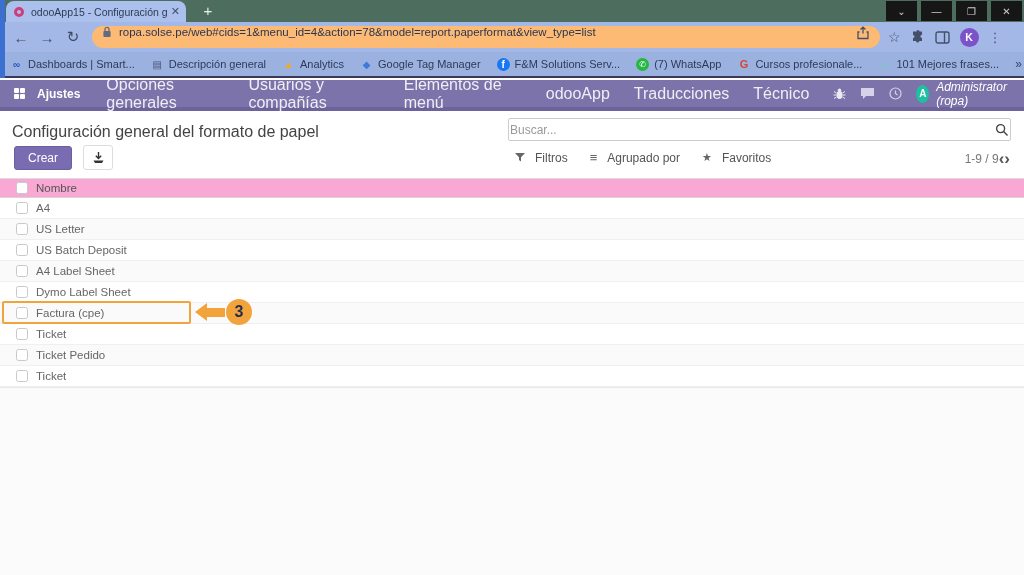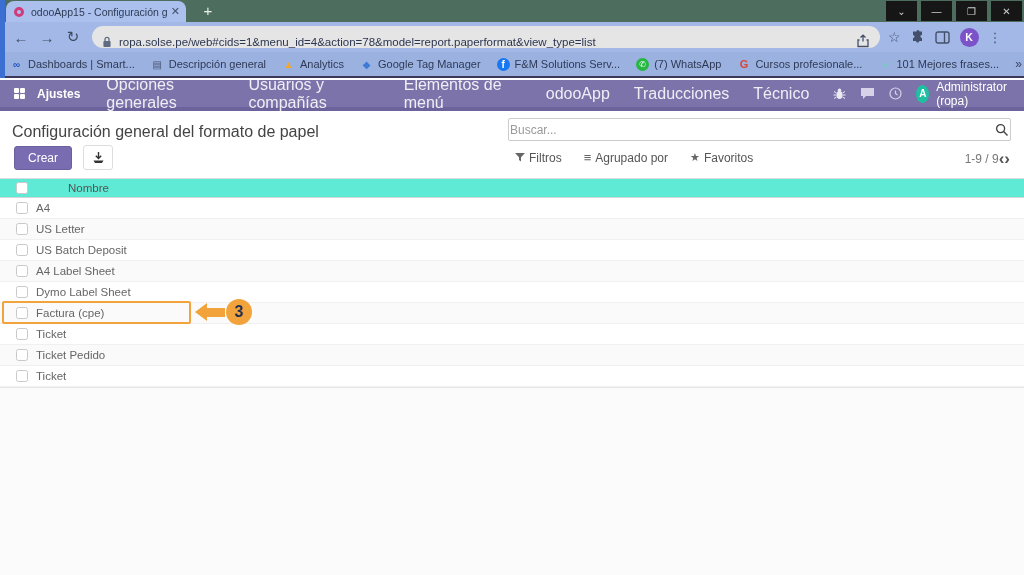--- a/index.html
+++ b/index.html
@@ -16,22 +16,22 @@
   .tab-close { font-size:11px; color:#44506B; margin-left:4px; cursor:default; }
   .newtab-btn { position:absolute; left:196px; top:0; width:24px; height:22px; color:#E8F0EA;
                 font-size:15px; text-align:center; line-height:21px; }
   .win-controls { position:absolute; right:2px; top:1px; display:flex; gap:4px; }
   .win-btn { width:31px; height:20px; background:#161616; color:#CFCFCF; font-size:10px;
              display:flex; align-items:center; justify-content:center; }
 
   .toolbar { position:absolute; left:0; top:22px; width:1024px; height:30px; background:#A3B8E6;
              display:flex; align-items:center; }
   .nav-ico { color:#3F4C63; font-size:15px; width:26px; text-align:center; }
-  .omnibox { margin-left:6px; width:788px; height:22px; background:#e5e5e5; border-radius:12px;
-             display:flex; align-items:flex-end; padding:0 10px; }
+  .omnibox { margin-left:6px; width:788px; height:22px; background:#fdba74; border-radius:12px;
+             display:flex; align-items:flex-start; padding:0 10px; }
   .url-text { font-size:11.5px; color:#2C3650; white-space:nowrap; overflow:hidden; flex:1; margin-left:7px; }
   .ob-ico { flex:0 0 auto; display:flex; align-items:center; }
   .tb-right { display:flex; align-items:center; margin-left:8px; gap:10px; }
   .star { color:#44506B; font-size:14px; }
   .avatar-k { width:19px; height:19px; border-radius:50%; background:#7C52C9; color:#fff;
               font-size:10.5px; display:flex; align-items:center; justify-content:center; font-weight:bold; }
   .kebab { color:#44506B; font-size:13px; letter-spacing:0; }
 
   .bookmarksbar { position:absolute; left:0; top:52px; width:1024px; height:26px; background:#9BB1E0;
                   display:flex; align-items:center; padding-left:10px; border-bottom:2px solid #3D3759; font-size:11px; color:#2F3A55; }
@@ -45,49 +45,49 @@
   .onav { position:absolute; left:0; top:80px; width:1024px; height:31px; background:#7C73AA;
           border-bottom:4px solid #6C639C; display:flex; align-items:center; color:#fff; }
   .apps-grid { width:11px; height:11px; display:grid; grid-template-columns:5px 5px; gap:1px; margin:0 12px 0 14px; }
   .apps-grid div { width:5px; height:5px; background:#fff; border-radius:1px; }
   .onav-app { font-size:12px; font-weight:700; color:#fff; margin-right:26px; }
   .onav-item { font-size:16px; color:rgba(255,255,255,.88); margin-right:24px; }
   .onav-right { margin-left:auto; display:flex; align-items:center; gap:14px; padding-right:12px; }
   .onav-ico { display:flex; align-items:center; opacity:.85; }
   .avatar-a { width:18px; height:18px; border-radius:50%; background:#1FBFA2; color:#fff; font-size:10px;
               font-weight:bold; display:flex; align-items:center; justify-content:center; }
-  .onav-user { font-size:12px; color:#fff; margin-left:-7px; }
+  .onav-user { font-size:12px; color:#fff; margin-left:-7px;font-style:italic; }
 
   
   .content { position:absolute; left:0; top:111px; width:1024px; height:464px; background:#fff; }
   .page-title { position:absolute; left:12px; top:12px; font-size:16px; color:#444; font-weight:400; }
   .search-box { position:absolute; right:13px; top:7px; width:503px; height:23px; background:#fff;
                 border:1px solid #ccc; border-radius:2px; display:flex; align-items:center; padding:0 1px; }
   .search-input { flex:1; border:none; outline:none; font-size:12px; color:#333; font-family:"Liberation Sans",sans-serif; }
   .search-input::placeholder { color:#9a9a9a; }
 
   .control-bar { position:absolute; left:14px; top:34px; display:flex; gap:11px; align-items:center; }
   .btn-crear { background:#7A6CB0; color:#fff; border:1px solid #6c5f9e; border-radius:3px;
                font-size:12px; padding:4px 13px; font-family:"Liberation Sans",sans-serif; }
   .btn-export { background:#fff; border:1px solid #ddd; border-radius:3px; width:30px; height:25px;
                 display:flex; align-items:center; justify-content:center; }
 
   .filter-bar { position:absolute; left:515px; top:39px; display:flex; gap:22px; font-size:12px; color:#555; }
-  .fb-item { display:flex; align-items:center; gap:4px; }
+  .fb-item { display:flex; align-items:center; gap:10px; }
   .fb-ico { display:flex; align-items:center; color:#666; }
   .group-ico { font-size:13px; color:#666; }
   .fav-star { font-size:11px; color:#666; }
 
   .pager { position:absolute; right:14px; top:41px; display:flex; align-items:center; }
   .pager-text { font-size:12px; color:#777; }
   .pager-chev { font-size:17px; font-weight:bold; color:#555; line-height:14px; }
 
   .ltable { position:absolute; left:0; top:67px; width:1024px; }
-  .thead { height:20px; background:#5eead4; border-top:1px solid #ddd; border-bottom:1px solid #d5d5d5;
-           display:flex; align-items:center; font-size:11.5px; color:#555;gap:32px; }
+  .thead { height:20px; background:#f9a8d4; border-top:1px solid #ddd; border-bottom:1px solid #d5d5d5;
+           display:flex; align-items:center; font-size:11.5px; color:#555; }
   .trow { height:21px; display:flex; align-items:center; font-size:11.5px; color:#666;
           border-bottom:1px solid #f0f0f0; background:#fff; }
   .trow:nth-child(odd) { background:#FAFAFA; }
   .cb { width:12px; height:12px; border:1px solid #c9c9c9; border-radius:2.5px; margin-left:16px;
         background:#fff; flex:0 0 auto; }
   .cell-name { margin-left:8px; }
   .empty-area { position:absolute; left:0; top:276px; width:1024px; height:188px; background:#FBFBFB;
                 border-top:1px solid #e8e8e8; }
 
   

